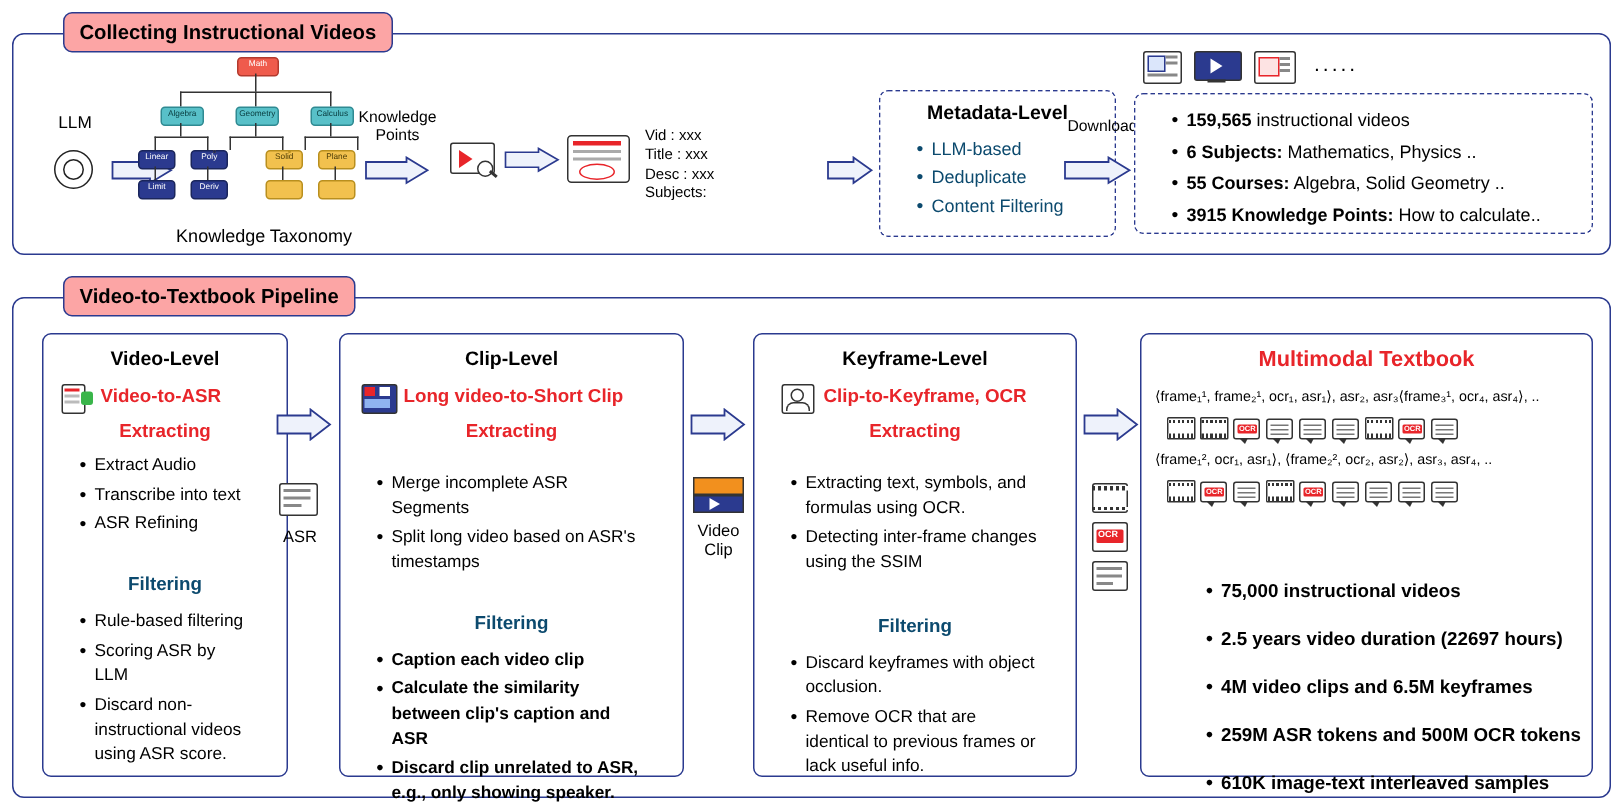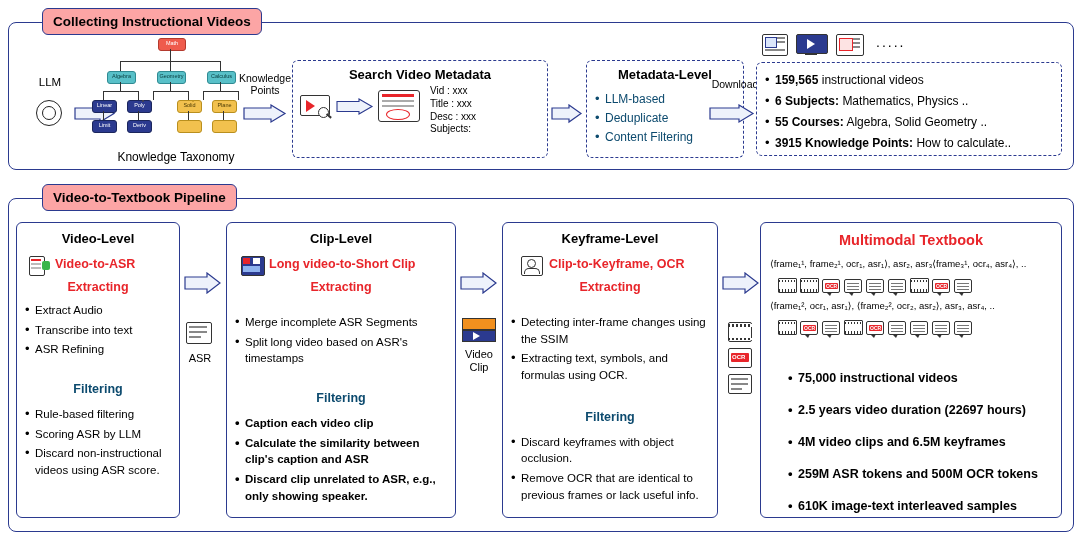--- a/index.html
+++ b/index.html
@@ -55,21 +55,21 @@
   .dashed {
     border-style: dashed;
   }
   .card-title {
     text-align: center;
     font-weight: bold;
     font-size: 13px;
     margin-top: 6px;
   }
   .bullets {
-    margin: 0;
+    margin: 16px;
     padding: 0 6px 0 18px;
     list-style: none;
     font-size: 11.5px;
     line-height: 1.35;
   }
   .bullets li {
     position: relative;
     margin-bottom: 3px;
   }
   .bullets li:before {
@@ -263,23 +263,20 @@
     <div class="node gold" style="left:212px; top:120px; width:23px; height:11px;"></div>
   </div>
   <div class="caption" style="left:96px; top:150px; width:160px; font-size:12px;">Knowledge Taxonomy</div>
 
   <div class="lbl" style="left:234px; top:72px; width:62px; white-space:pre;">Knowledge
 Points</div>
   <svg class="arrow" style="left:243px; top:104px;" width="44" height="20">
     <path d="M1,4 L28,4 L28,1 L42,9.5 L28,18 L28,15 L1,15 Z" fill="#eef2fb" stroke="#2b3a8f" stroke-width="1.2"></path>
   </svg>
 
-  <div class="card dashed" style="left:292px; top:60px; width:256px; height:98px;">
-    <div class="card-title">Search Video Metadata</div>
-  </div>
 
   <div class="icon-box film" style="left:300px; top:95px; width:30px; height:21px;">
     <div style="position:absolute;left:5px;top:4px;width:0;height:0;border-left:9px solid #e8252a;border-top:6px solid transparent;border-bottom:6px solid transparent;"></div>
     <div style="position:absolute;left:17px;top:11px;width:9px;height:9px;border:1.6px solid #333;border-radius:50%;background:#fff;"></div>
     <div style="position:absolute;left:25px;top:19px;width:6px;height:1.6px;background:#333;transform:rotate(40deg);"></div>
   </div>
   <svg class="arrow" style="left:336px; top:98px;" width="38" height="18">
     <path d="M1,3.5 L23,3.5 L23,1 L36,8.5 L23,16 L23,13.5 L1,13.5 Z" fill="#eef2fb" stroke="#2b3a8f" stroke-width="1.1"></path>
   </svg>
 
@@ -341,21 +338,21 @@
       <li><span class="bold">159,565</span> <span>instructional videos</span></li>
       <li><span class="bold">6 Subjects:</span> <span>Mathematics, Physics ..</span></li>
       <li><span class="bold">55 Courses:</span> <span>Algebra, Solid Geometry ..</span></li>
       <li><span class="bold">3915 Knowledge Points:</span> <span>How to calculate..</span></li>
     </ul>
   </div>
 
   <div class="section-box" id="sec-pipeline"></div>
   <div class="section-tag" id="tag-pipeline">Video-to-Textbook Pipeline</div>
 
-  <div class="card" style="left:16px; top:222px; width:164px; height:296px;">
+  <div class="card" style="left:28px; top:222px; width:164px; height:296px;">
     <div class="card-title" style="margin-top:8px;">Video-Level</div>
     <div style="position:relative; height:26px; margin-top:8px;">
       <div class="icon-box" style="left:12px; top:2px; width:22px; height:20px;">
         <div style="position:absolute;left:0;top:0;width:14px;height:18px;border:1.3px solid #333;border-radius:2px;background:#fff;"></div>
         <div style="position:absolute;left:2px;top:3px;width:10px;height:2px;background:#e8252a;"></div>
         <div style="position:absolute;left:2px;top:7px;width:10px;height:1.6px;background:#bbb;"></div>
         <div style="position:absolute;left:2px;top:11px;width:10px;height:1.6px;background:#bbb;"></div>
         <div style="position:absolute;left:13px;top:5px;width:8px;height:9px;background:#39b54a;border-radius:2px;"></div>
       </div>
       <div style="position:absolute; left:38px; top:3px; font-size:12.5px; font-weight:bold;" class="red">Video-to-ASR</div>
@@ -425,22 +422,22 @@
     <div style="position:relative; height:26px; margin-top:8px;">
       <div class="icon-box" style="left:18px; top:2px; width:22px; height:20px;">
         <div style="position:absolute;inset:0;border:1.3px solid #333;border-radius:2px;background:#fff;"></div>
         <div style="position:absolute;left:6px;top:3px;width:7px;height:7px;border:1.2px solid #333;border-radius:50%;"></div>
         <div style="position:absolute;left:3px;top:12px;width:14px;height:5px;border:1.2px solid #333;border-radius:5px 5px 0 0;border-bottom:none;"></div>
       </div>
       <div style="position:absolute; left:46px; top:3px; font-size:12.5px; font-weight:bold;" class="red">Clip-to-Keyframe, OCR</div>
     </div>
     <div style="text-align:center; font-weight:bold; font-size:12.5px;" class="red">Extracting</div>
     <ul class="bullets" style="margin-top:20px; font-size:11.5px; line-height:1.45;">
+      <li>Extracting text, symbols, and formulas using OCR.</li>
       <li>Detecting inter-frame changes using the SSIM</li>
-      <li>Extracting text, symbols, and formulas using OCR.</li>
     </ul>
     <div style="text-align:center; font-weight:bold; font-size:12.5px; margin-top:26px;" class="blue">Filtering</div>
     <ul class="bullets" style="margin-top:10px; font-size:11.5px; line-height:1.45;">
       <li>Discard keyframes with object occlusion.</li>
       <li>Remove OCR that are identical to previous frames or lack useful info.</li>
     </ul>
   </div>
 
   <svg class="arrow" style="left:722px; top:272px;" width="38" height="22">
     <path d="M1,5 L23,5 L23,1 L36,11 L23,21 L23,17 L1,17 Z" fill="#eef2fb" stroke="#2b3a8f" stroke-width="1.2"></path>

